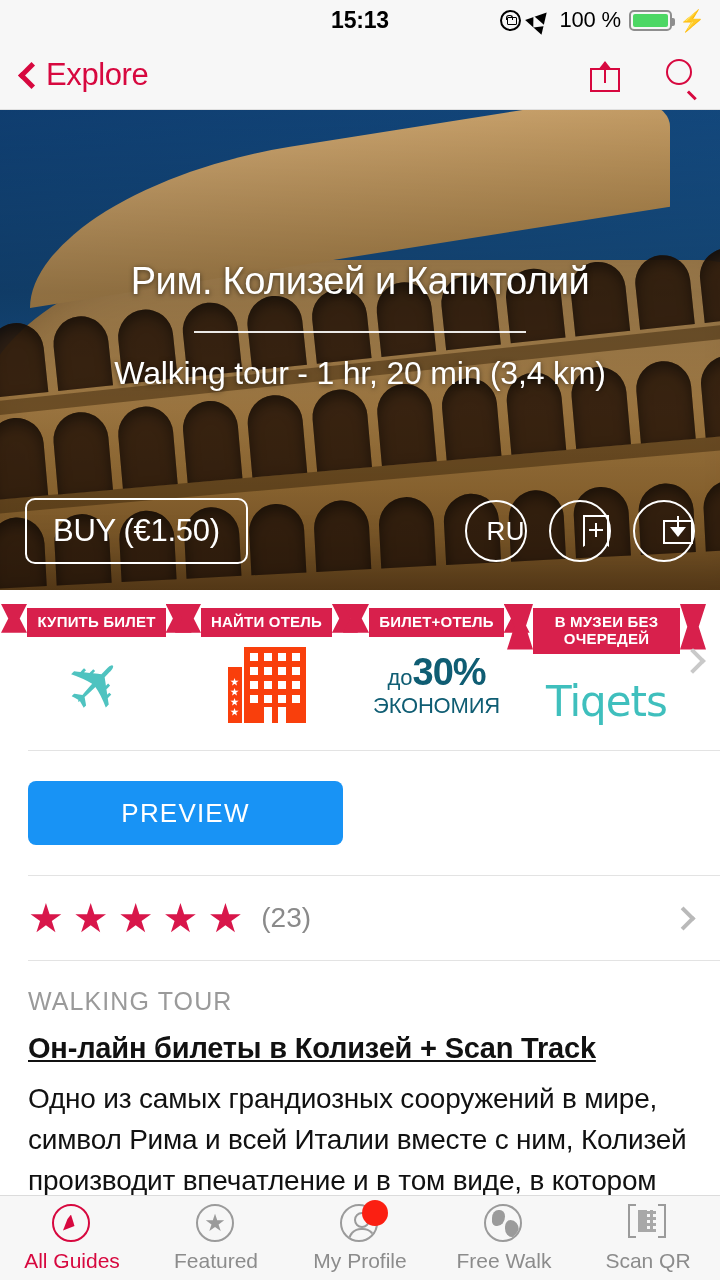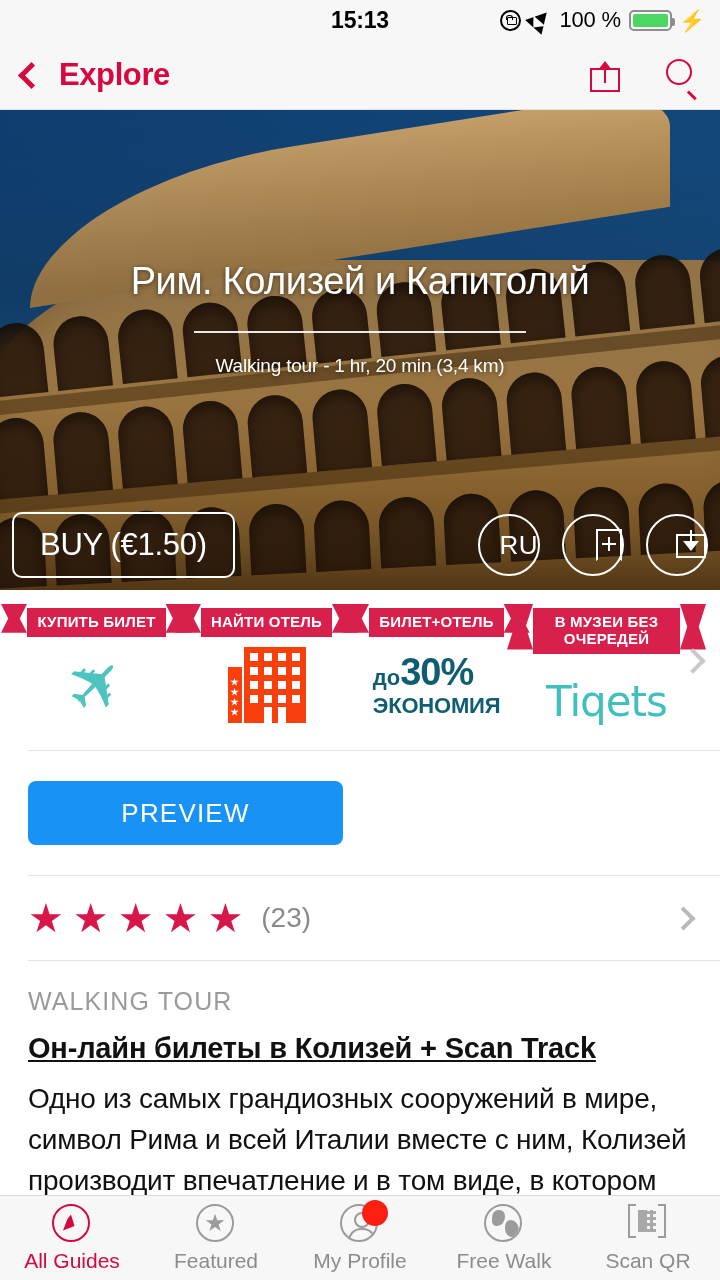--- a/index.html
+++ b/index.html
@@ -46,21 +46,21 @@
   .battery:after{content:"";position:absolute;right:-5px;top:6px;width:3px;height:8px;background:#8e8e8e;border-radius:0 2px 2px 0;}
   .bolt{ font-size:21px; line-height:1; }
 
   
   .navbar{
     height:70px; background:#f7f7f7;
     display:flex; align-items:center;
     padding:0 22px;
     border-bottom:1px solid #e0e0e0;
   }
-  .back{ display:flex; align-items:center; gap:18px; color:#d7083f; cursor:pointer;font-weight:bold;}
+  .back{ display:flex; align-items:center; gap:5px; color:#d7083f; cursor:pointer;}
   .back-chev{ width:19px; height:19px; border-left:5px solid #d7083f; border-bottom:5px solid #d7083f; transform:rotate(45deg); margin-top:1px;}
   .back-label{ font-size:31px; letter-spacing:-0.4px;}
   .nav-actions{ margin-left:auto; display:flex; align-items:center; gap:46px;}
   .share-ico{ width:30px;height:34px; position:relative;}
   .share-ico .box{ position:absolute; bottom:0; left:0; width:30px; height:24px; border:2.6px solid #d7083f; border-top:none;}
   .share-ico .box:before{content:"";position:absolute;top:0;left:0;width:9px;border-top:2.6px solid #d7083f;}
   .share-ico .box:after{content:"";position:absolute;top:0;right:0;width:9px;border-top:2.6px solid #d7083f;}
   .share-ico .stem{ position:absolute;left:13.5px;top:4px;width:2.6px;height:21px;background:#d7083f;}
   .share-ico .tip{ position:absolute;left:7.5px;top:3px;width:0;height:0;border-left:7px solid transparent;border-right:7px solid transparent;border-bottom:9px solid #d7083f;}
   .search-ico{ width:32px;height:32px;position:relative;}
@@ -91,23 +91,23 @@
   .row3{ top:330px; transform:rotate(-3deg); transform-origin:left center;}
   .row3 .arch{ height:70px;}
   .cornice{ position:absolute; width:790px; height:14px; background:rgba(90,58,20,.55); }
   .c1{ top:214px; transform:rotate(-6deg); transform-origin:left center;}
   .c2{ top:312px; transform:rotate(-5deg); transform-origin:left center;}
   .hero-shade{ position:absolute; inset:0; background:linear-gradient(180deg,rgba(0,0,0,.12) 0%,rgba(0,0,0,.30) 38%,rgba(0,0,0,.22) 62%,rgba(0,0,0,.34) 100%); }
 
   .hero-center{ position:absolute; left:0; right:0; top:150px; text-align:center; color:#fff; text-shadow:0 1px 5px rgba(0,0,0,.55);}
   .hero-title{ font-size:38px; letter-spacing:-0.4px; }
   .hero-rule{ width:332px; height:2px; background:rgba(255,255,255,.9); margin:28px auto 22px;}
-  .hero-sub{ font-size:19px; letter-spacing:-0.2px;}
-
-  .hero-bottom{ position:absolute; left:0; right:0; bottom:12px; display:flex; align-items:center; padding:0 12px;}
+  .hero-sub{ font-size:32px; letter-spacing:-0.2px;}
+
+  .hero-bottom{ position:absolute; left:0; right:0; bottom:26px; display:flex; align-items:center; padding:0 25px;}
   .buy-btn{ border:2px solid #fff; border-radius:10px; color:#fff; font-size:31px; padding:13px 26px; letter-spacing:-0.3px; cursor:pointer; background:transparent;}
   .circ-group{ margin-left:auto; display:flex; align-items:center; gap:22px;}
   .circ{ width:62px;height:62px;border:2.4px solid #fff;border-radius:50%;display:flex;align-items:center;justify-content:flex-end;color:#fff;cursor:pointer;}
   .circ .lang{ font-size:26px; letter-spacing:0.5px;}
   .bm{ width:26px;height:32px; position:relative;}
   .bm .shape{position:absolute;inset:0;border:2.4px solid #fff;border-bottom:none;clip-path:polygon(0 0,100% 0,100% 100%,50% 72%,0 100%);}
   .bm .plus-h{position:absolute;left:6px;top:14px;width:14px;height:2.4px;background:#fff;}
   .bm .plus-v{position:absolute;left:11.8px;top:8px;width:2.4px;height:14px;background:#fff;}
   .dl{ width:30px;height:30px;position:relative;}
   .dl .tray{position:absolute;left:0;top:4px;width:30px;height:24px;border:2.4px solid #fff;}
@@ -123,21 +123,21 @@
   .ribbon:after{ right:-26px;}
   .promo-art{ margin-top:8px; height:80px; display:flex; align-items:center; justify-content:center;}
   .plane{ color:#4fc3c0; font-size:70px; line-height:1; transform:rotate(-46deg);}
   .hotel{ display:flex; align-items:flex-end; gap:2px;}
   .hotel .sign{ width:14px; height:56px; background:#f93f0c; display:flex;flex-direction:column;align-items:center;justify-content:center;gap:2px;padding-top:4px;}
   .hotel .sign b{ color:#fff; font-size:9px; line-height:8px;}
   .hotel .bld{ position:relative; width:62px;height:76px;background:#f93f0c;}
   .hotel .win{ position:absolute; width:8px;height:8px;background:#fff;}
   .hotel .door{ position:absolute;bottom:0;left:20px;width:8px;height:16px;background:#fff;}
   .hotel .door2{ position:absolute;bottom:0;left:34px;width:8px;height:16px;background:#fff;}
-  .save{ text-align:left; color:#0f5d73; line-height:1;font-weight:bold;}
+  .save{ text-align:center; color:#0f5d73; line-height:1;}
   .save .l1{ font-size:22px; }
   .save .l1 b{ font-size:38px; letter-spacing:-1px;}
   .save .l2{ font-size:22px; margin-top:4px; letter-spacing:-0.2px;}
   .tiqets{ color:#3fbfbd; font-size:42px; letter-spacing:-1px; font-family:"DejaVu Sans", sans-serif;}
   .promo-chev{ position:absolute; right:18px; top:62px; width:18px;height:18px;border-top:4px solid #c9c9c9;border-right:4px solid #c9c9c9;transform:rotate(45deg); cursor:pointer;}
 
   
   .divider{ height:1px; background:#e3e3e3; margin-left:28px;}
   .preview-wrap{ padding:30px 28px 30px;}
   .preview-btn{ width:315px; height:64px; background:#1893f5; color:#fff; border:none; border-radius:8px; font-size:26px; letter-spacing:1.2px; cursor:pointer; font-family:"Liberation Sans", sans-serif;}

